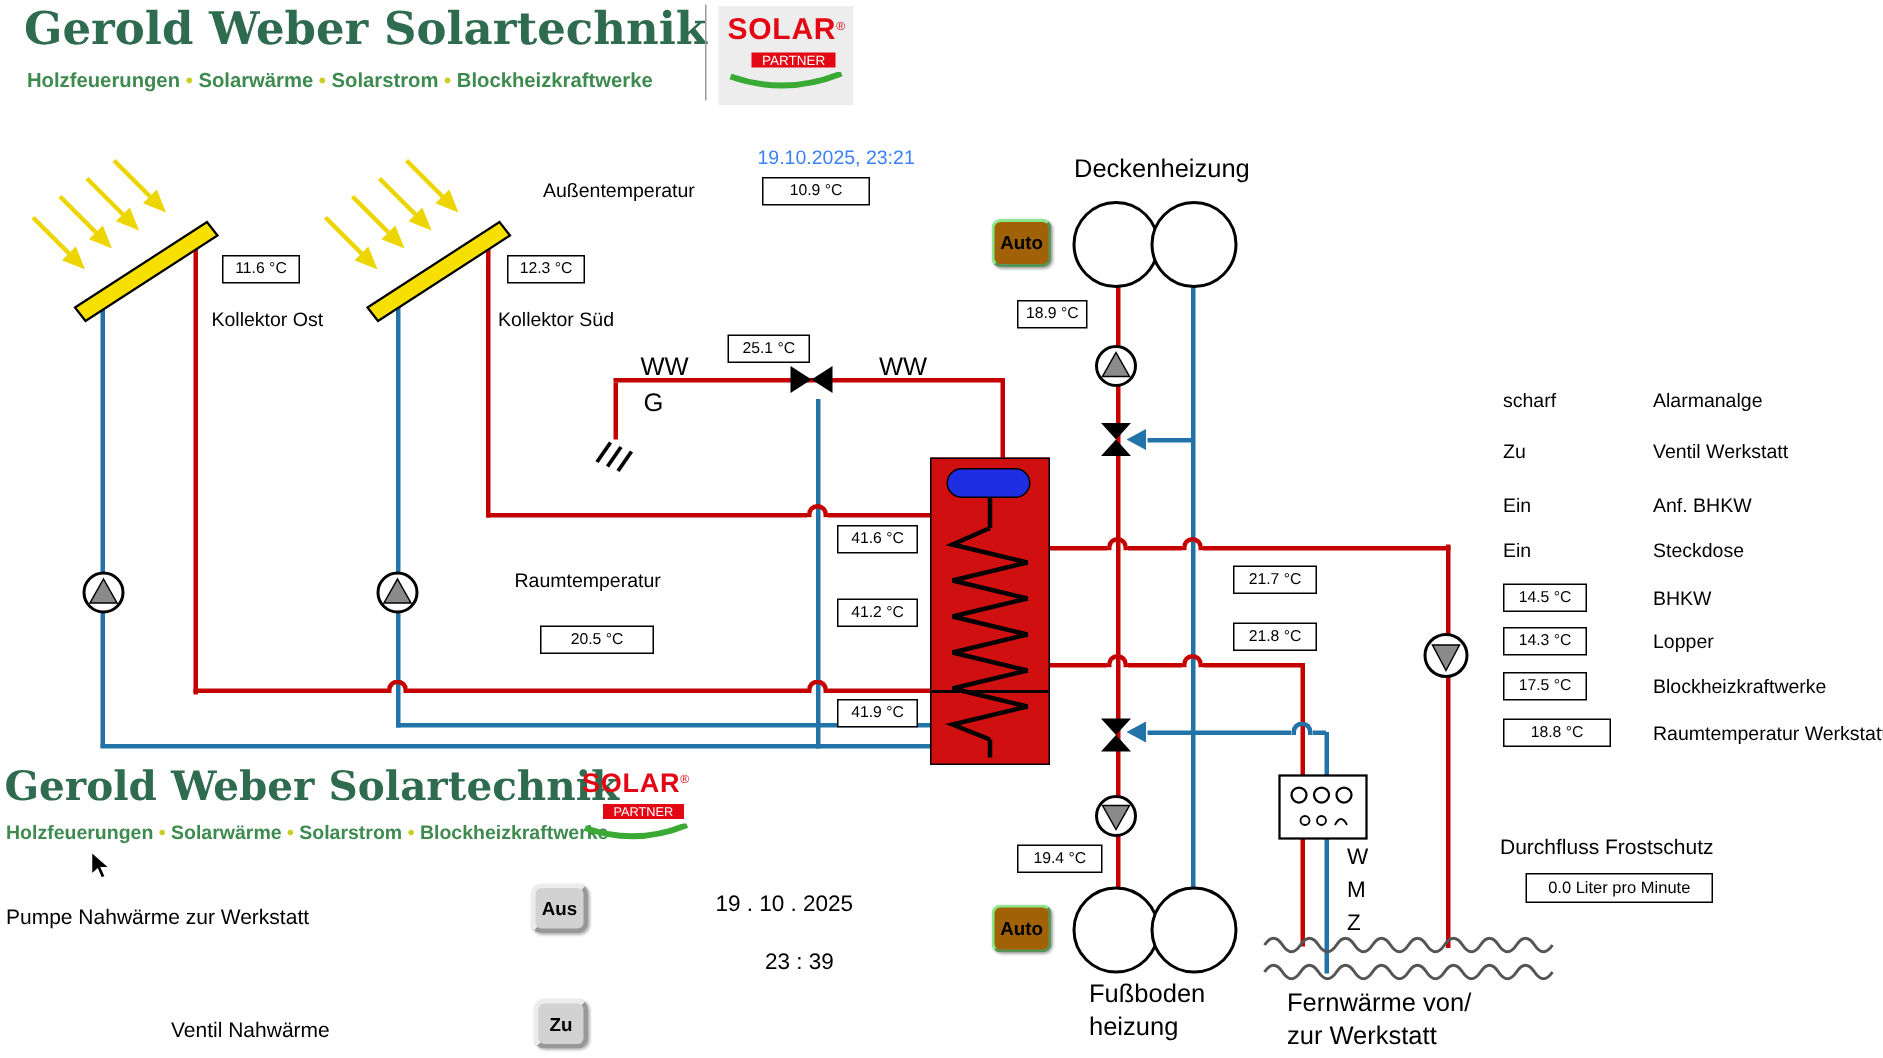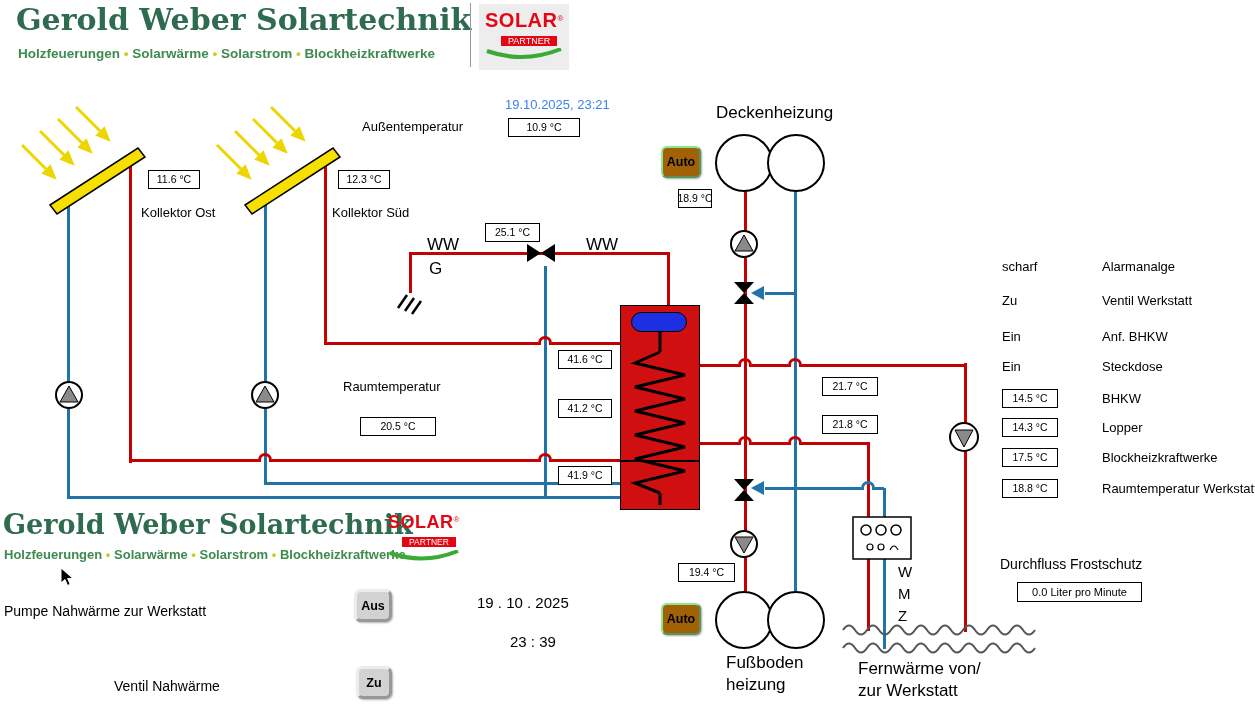--- a/index.html
+++ b/index.html
@@ -205,21 +205,21 @@
   </svg>
 
   <div class="tbox" style="left:508px;top:118px;width:72px;height:19px">10.9 °C</div>
   <div class="tbox" style="left:148px;top:170px;width:52px;height:19px">11.6 °C</div>
   <div class="tbox" style="left:338px;top:170px;width:52px;height:19px">12.3 °C</div>
   <div class="tbox" style="left:485px;top:223px;width:55px;height:19px">25.1 °C</div>
   <div class="tbox" style="left:558px;top:350px;width:54px;height:19px">41.6 °C</div>
   <div class="tbox" style="left:558px;top:399px;width:54px;height:19px">41.2 °C</div>
   <div class="tbox" style="left:558px;top:466px;width:54px;height:19px">41.9 °C</div>
   <div class="tbox" style="left:360px;top:417px;width:76px;height:19px">20.5 °C</div>
-  <div class="tbox" style="left:678px;top:189px;width:34px;height:19px">18.9 °C</div>
+  <div class="tbox" style="left:678px;top:200px;width:47px;height:19px">18.9 °C</div>
   <div class="tbox" style="left:678px;top:563px;width:57px;height:19px">19.4 °C</div>
   <div class="tbox" style="left:822px;top:377px;width:56px;height:19px">21.7 °C</div>
   <div class="tbox" style="left:822px;top:415px;width:56px;height:19px">21.8 °C</div>
   <div class="tbox" style="left:1017px;top:582px;width:125px;height:20px;font-size:11px">0.0 Liter pro Minute</div>
 
   <div class="btn green" style="left:661px;top:146px;width:40px;height:32px">Auto</div>
   <div class="btn green" style="left:661px;top:603px;width:40px;height:32px">Auto</div>
   <div class="btn gray" style="left:354px;top:589px;width:38px;height:33px">Aus</div>
   <div class="btn gray" style="left:356px;top:666px;width:36px;height:33px">Zu</div>
 
@@ -250,21 +250,21 @@
   <div class="lbl" style="left:1102px;top:329px">Anf. BHKW</div>
   <div class="statusval" style="left:1002px;top:359px">Ein</div>
   <div class="lbl" style="left:1102px;top:359px">Steckdose</div>
 
   <div class="tbox" style="left:1002px;top:389px;width:56px;height:19px">14.5 °C</div>
   <div class="lbl" style="left:1102px;top:391px">BHKW</div>
   <div class="tbox" style="left:1002px;top:418px;width:56px;height:19px">14.3 °C</div>
   <div class="lbl" style="left:1102px;top:420px">Lopper</div>
   <div class="tbox" style="left:1002px;top:448px;width:56px;height:19px">17.5 °C</div>
   <div class="lbl" style="left:1102px;top:450px">Blockheizkraftwerke</div>
-  <div class="tbox" style="left:1002px;top:479px;width:56px;height:19px">18.8 °C</div>
+  <div class="tbox" style="left:1002px;top:479px;width:72px;height:19px">18.8 °C</div>
   <div class="lbl" style="left:1102px;top:481px">Raumtemperatur Werkstatt</div>
 
   <div class="brand" style="left:3px;top:509px;font-size:27px">Gerold Weber Solartechnik</div>
   <div class="tagline" style="left:4px;top:547px;font-size:13px">
     <span>Holzfeuerungen</span><span>Solarwärme</span><span>Solarstrom</span><span>Blockheizkraftwerke</span>
   </div>
   <div class="solar-logo" style="left:388px;top:512px;width:84px;height:58px">
     <span class="solar-word" style="font-size:18px">SOLAR</span><span class="reg">®</span>
     <div style="margin:-2px 0 0 14px"><span class="partner-bar" style="font-size:8.5px">PARTNER</span></div>
     <svg width="72" height="13">

